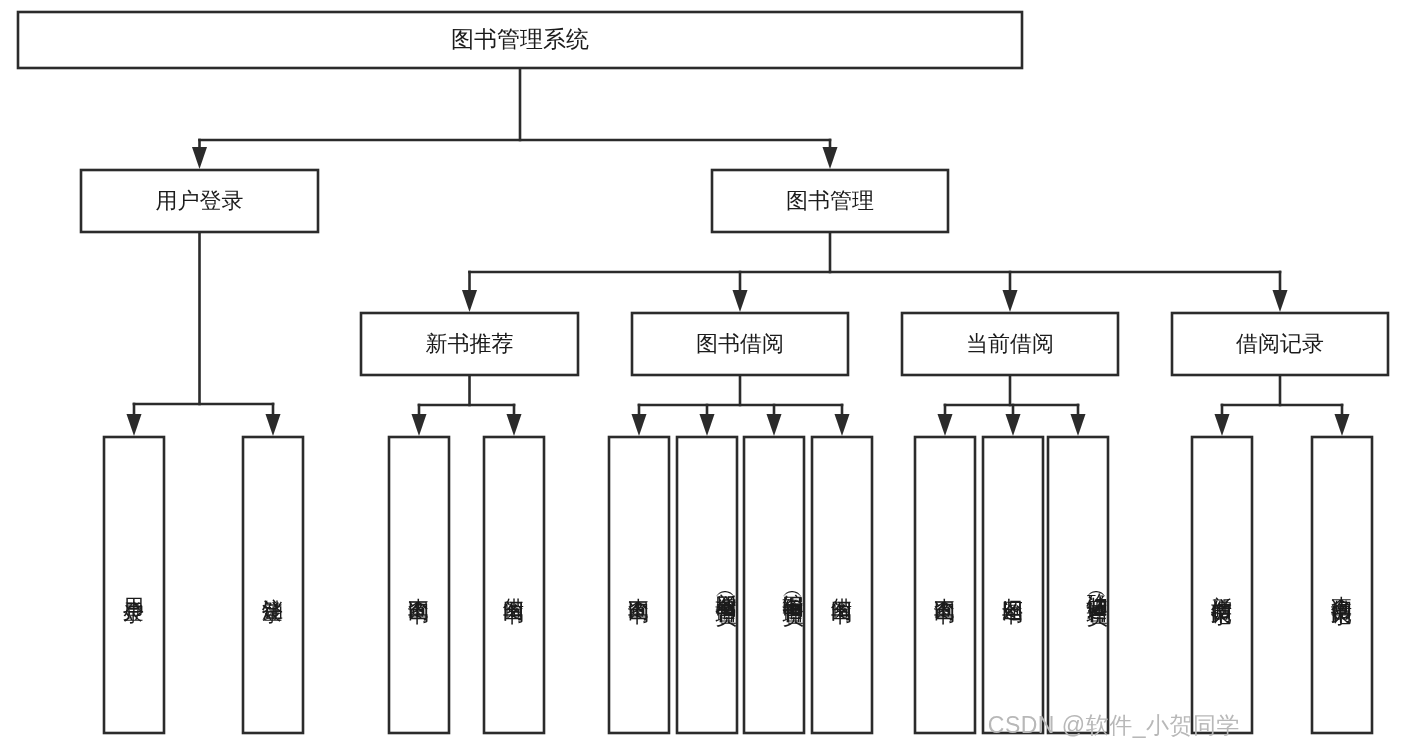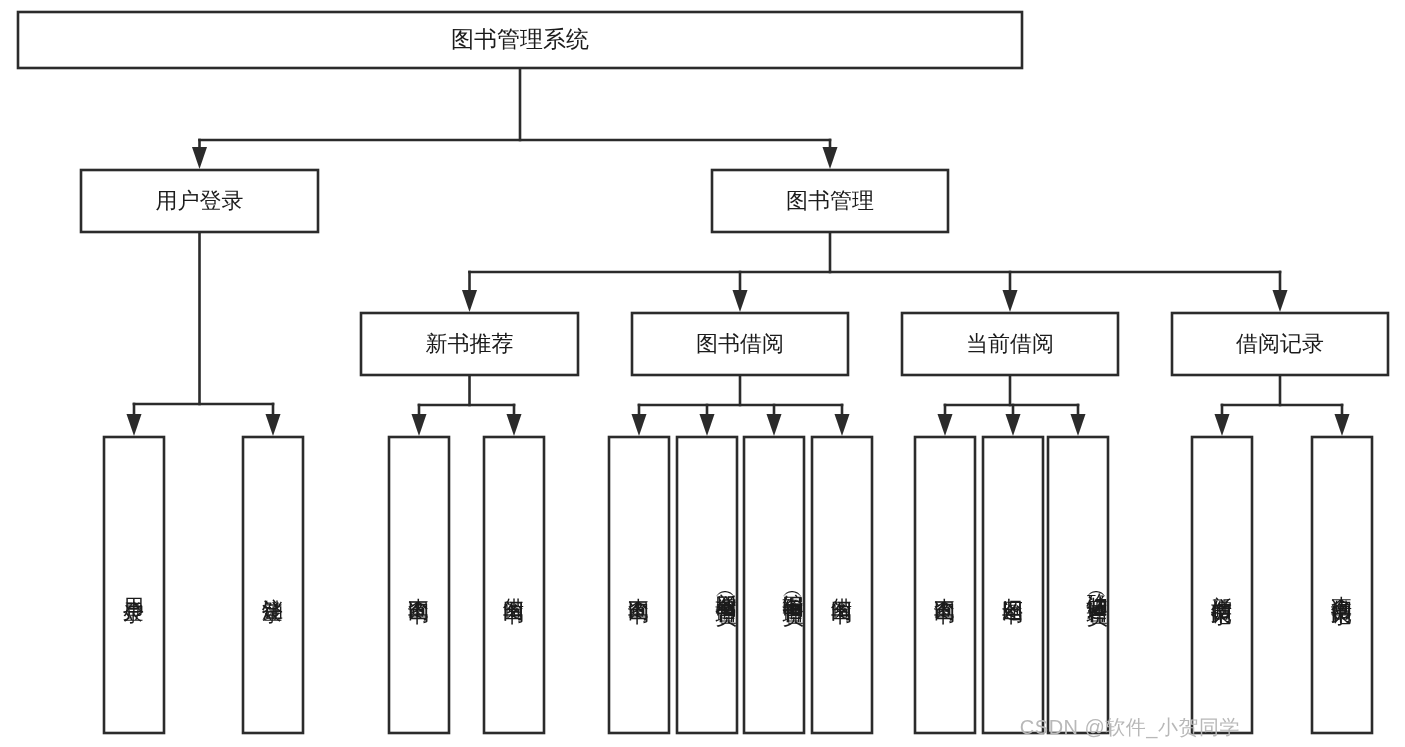--- a/index.html
+++ b/index.html
@@ -70,21 +70,21 @@
     align-items: flex-start;
     justify-content: center;
     white-space: nowrap;
     pointer-events: none;
   }
   .watermark {
     position: absolute;
     right: 8px;
     bottom: 6px;
     font-family: "Liberation Sans", "DejaVu Sans", sans-serif;
-    font-size: 20px;
+    font-size: 23px;
     color: #b8b8b8;
     letter-spacing: 0.5px;
     white-space: nowrap;
   }
 </style>
 </head>
 <body>
 
 <div id="diagram-root">
 

